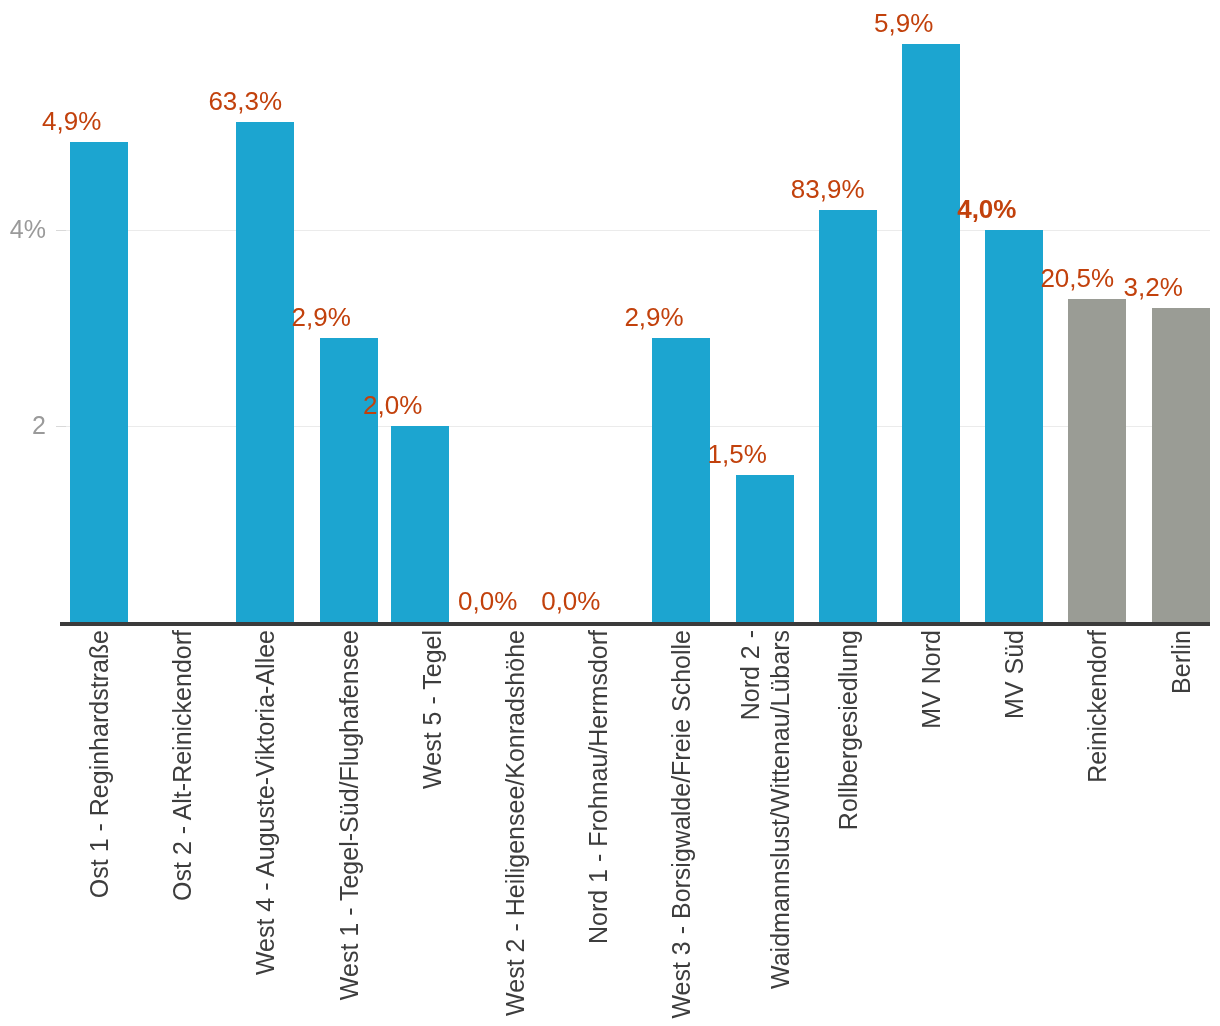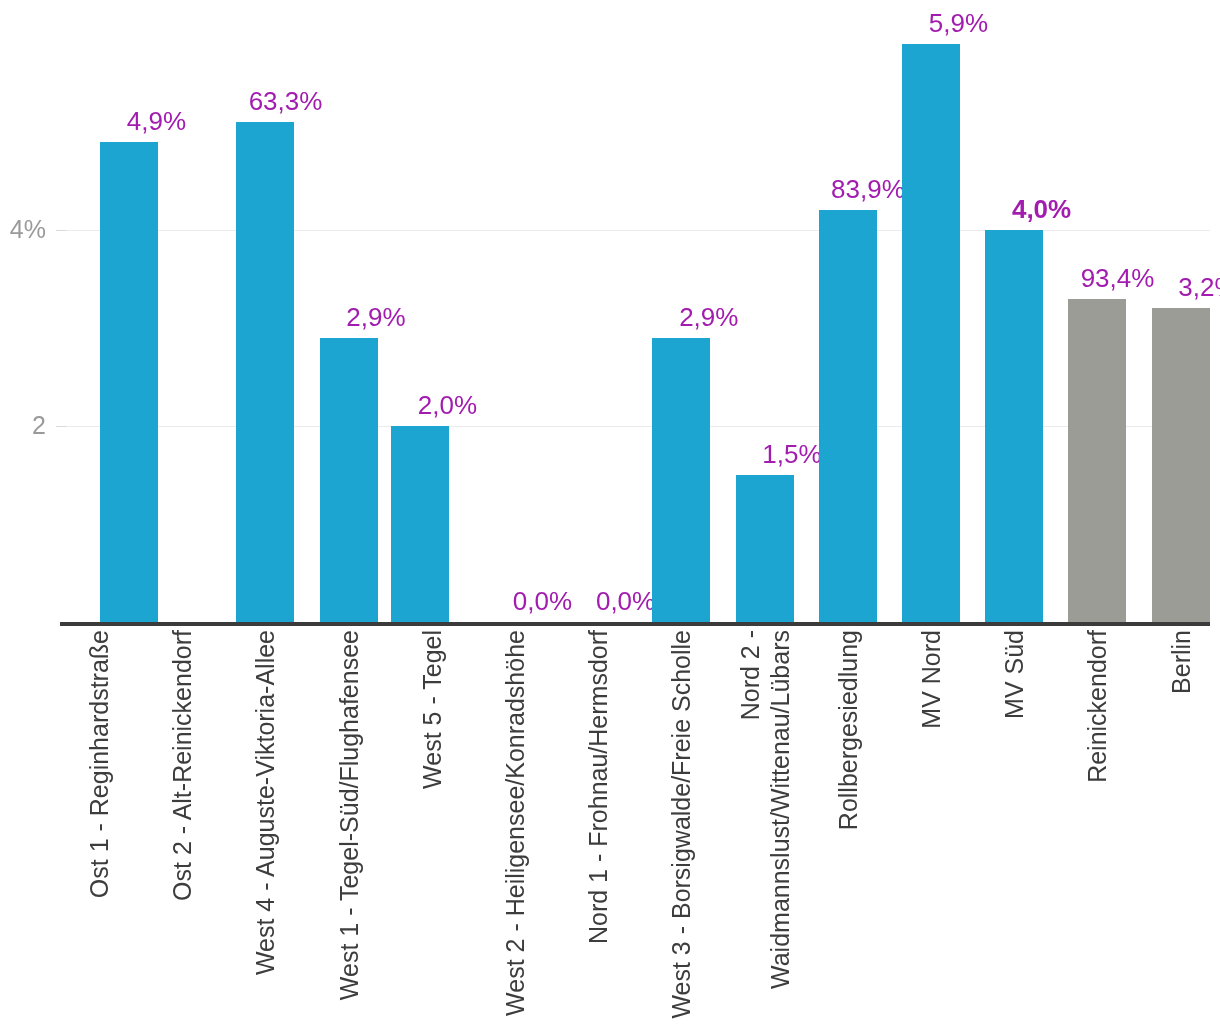--- a/index.html
+++ b/index.html
@@ -82,22 +82,22 @@
   .bar-rect {
     position: absolute;
     bottom: 0;
     left: 0;
     width: 58px;
   }
   .bar-value {
     position: absolute;
     left: -28px;
     width: 114px;
-    text-align: right;
-    color: #a21caf;
+    text-align: left;
+    color: #c2410c;
     font-size: 26px;
     line-height: 30px;
     white-space: nowrap;
   }
 
   
   .labels-layer {
     position: absolute;
     left: 0;
     top: 630px;
@@ -136,21 +136,21 @@
         <div class="tick-mark" style="top: 426px;"></div>
         <div class="ytick-label left" style="top: 413px;">2</div>
         <div class="gridline" style="top: 230px;"></div>
         <div class="tick-mark" style="top: 230px;"></div>
         <div class="ytick-label left" style="top: 217px;">4%</div>
       </div>
     <div class="axis-baseline"></div>
   </div>
 
   <div class="bars-layer" id="bars-layer">
-      <div class="bar-slot" style="left: 70px; height: 480.2px; margin-left: 30px;">
+      <div class="bar-slot" style="left: 70px; height: 480.2px;">
         <div class="bar-rect" style="height: 480.2px; background: rgb(28, 165, 208);"></div>
         <div class="bar-value" style="bottom: 486.2px;">4,9%</div>
       </div>
       <div class="bar-slot" style="left: 236.4px; height: 499.8px;">
         <div class="bar-rect" style="height: 499.8px; background: rgb(28, 165, 208);"></div>
         <div class="bar-value" style="bottom: 505.8px;">63,3%</div>
       </div>
       <div class="bar-slot" style="left: 319.6px; height: 284.2px;">
         <div class="bar-rect" style="height: 284.2px; background: rgb(28, 165, 208);"></div>
         <div class="bar-value" style="bottom: 290.2px;">2,9%</div>
@@ -180,21 +180,21 @@
       <div class="bar-slot" style="left: 902px; height: 578.2px;">
         <div class="bar-rect" style="height: 578.2px; background: rgb(28, 165, 208);"></div>
         <div class="bar-value" style="bottom: 584.2px;">5,9%</div>
       </div>
       <div class="bar-slot" style="left: 985.2px; height: 392px; font-weight: bold;">
         <div class="bar-rect" style="height: 392px; background: rgb(28, 165, 208);"></div>
         <div class="bar-value" style="bottom: 398px;">4,0%</div>
       </div>
       <div class="bar-slot" style="left: 1068.4px; height: 323.4px;">
         <div class="bar-rect" style="height: 323.4px; background: rgb(154, 156, 149);"></div>
-        <div class="bar-value" style="bottom: 329.4px;">93,4%</div>
+        <div class="bar-value" style="bottom: 329.4px;">20,5%</div>
       </div>
       <div class="bar-slot" style="left: 1151.6px; height: 407px; padding-left: 35px;">
         <div class="bar-rect" style="height: 313.6px; background: rgb(154, 156, 149);"></div>
         <div class="bar-value" style="bottom: 319.6px;">3,2%</div>
       </div>
     </div>
 
   <div class="labels-layer" id="labels-layer">
       <div class="cat-label" style="left: 70px;">
         <div class="cat-label-inner">Ost 1 - Reginhardstraße</div>

